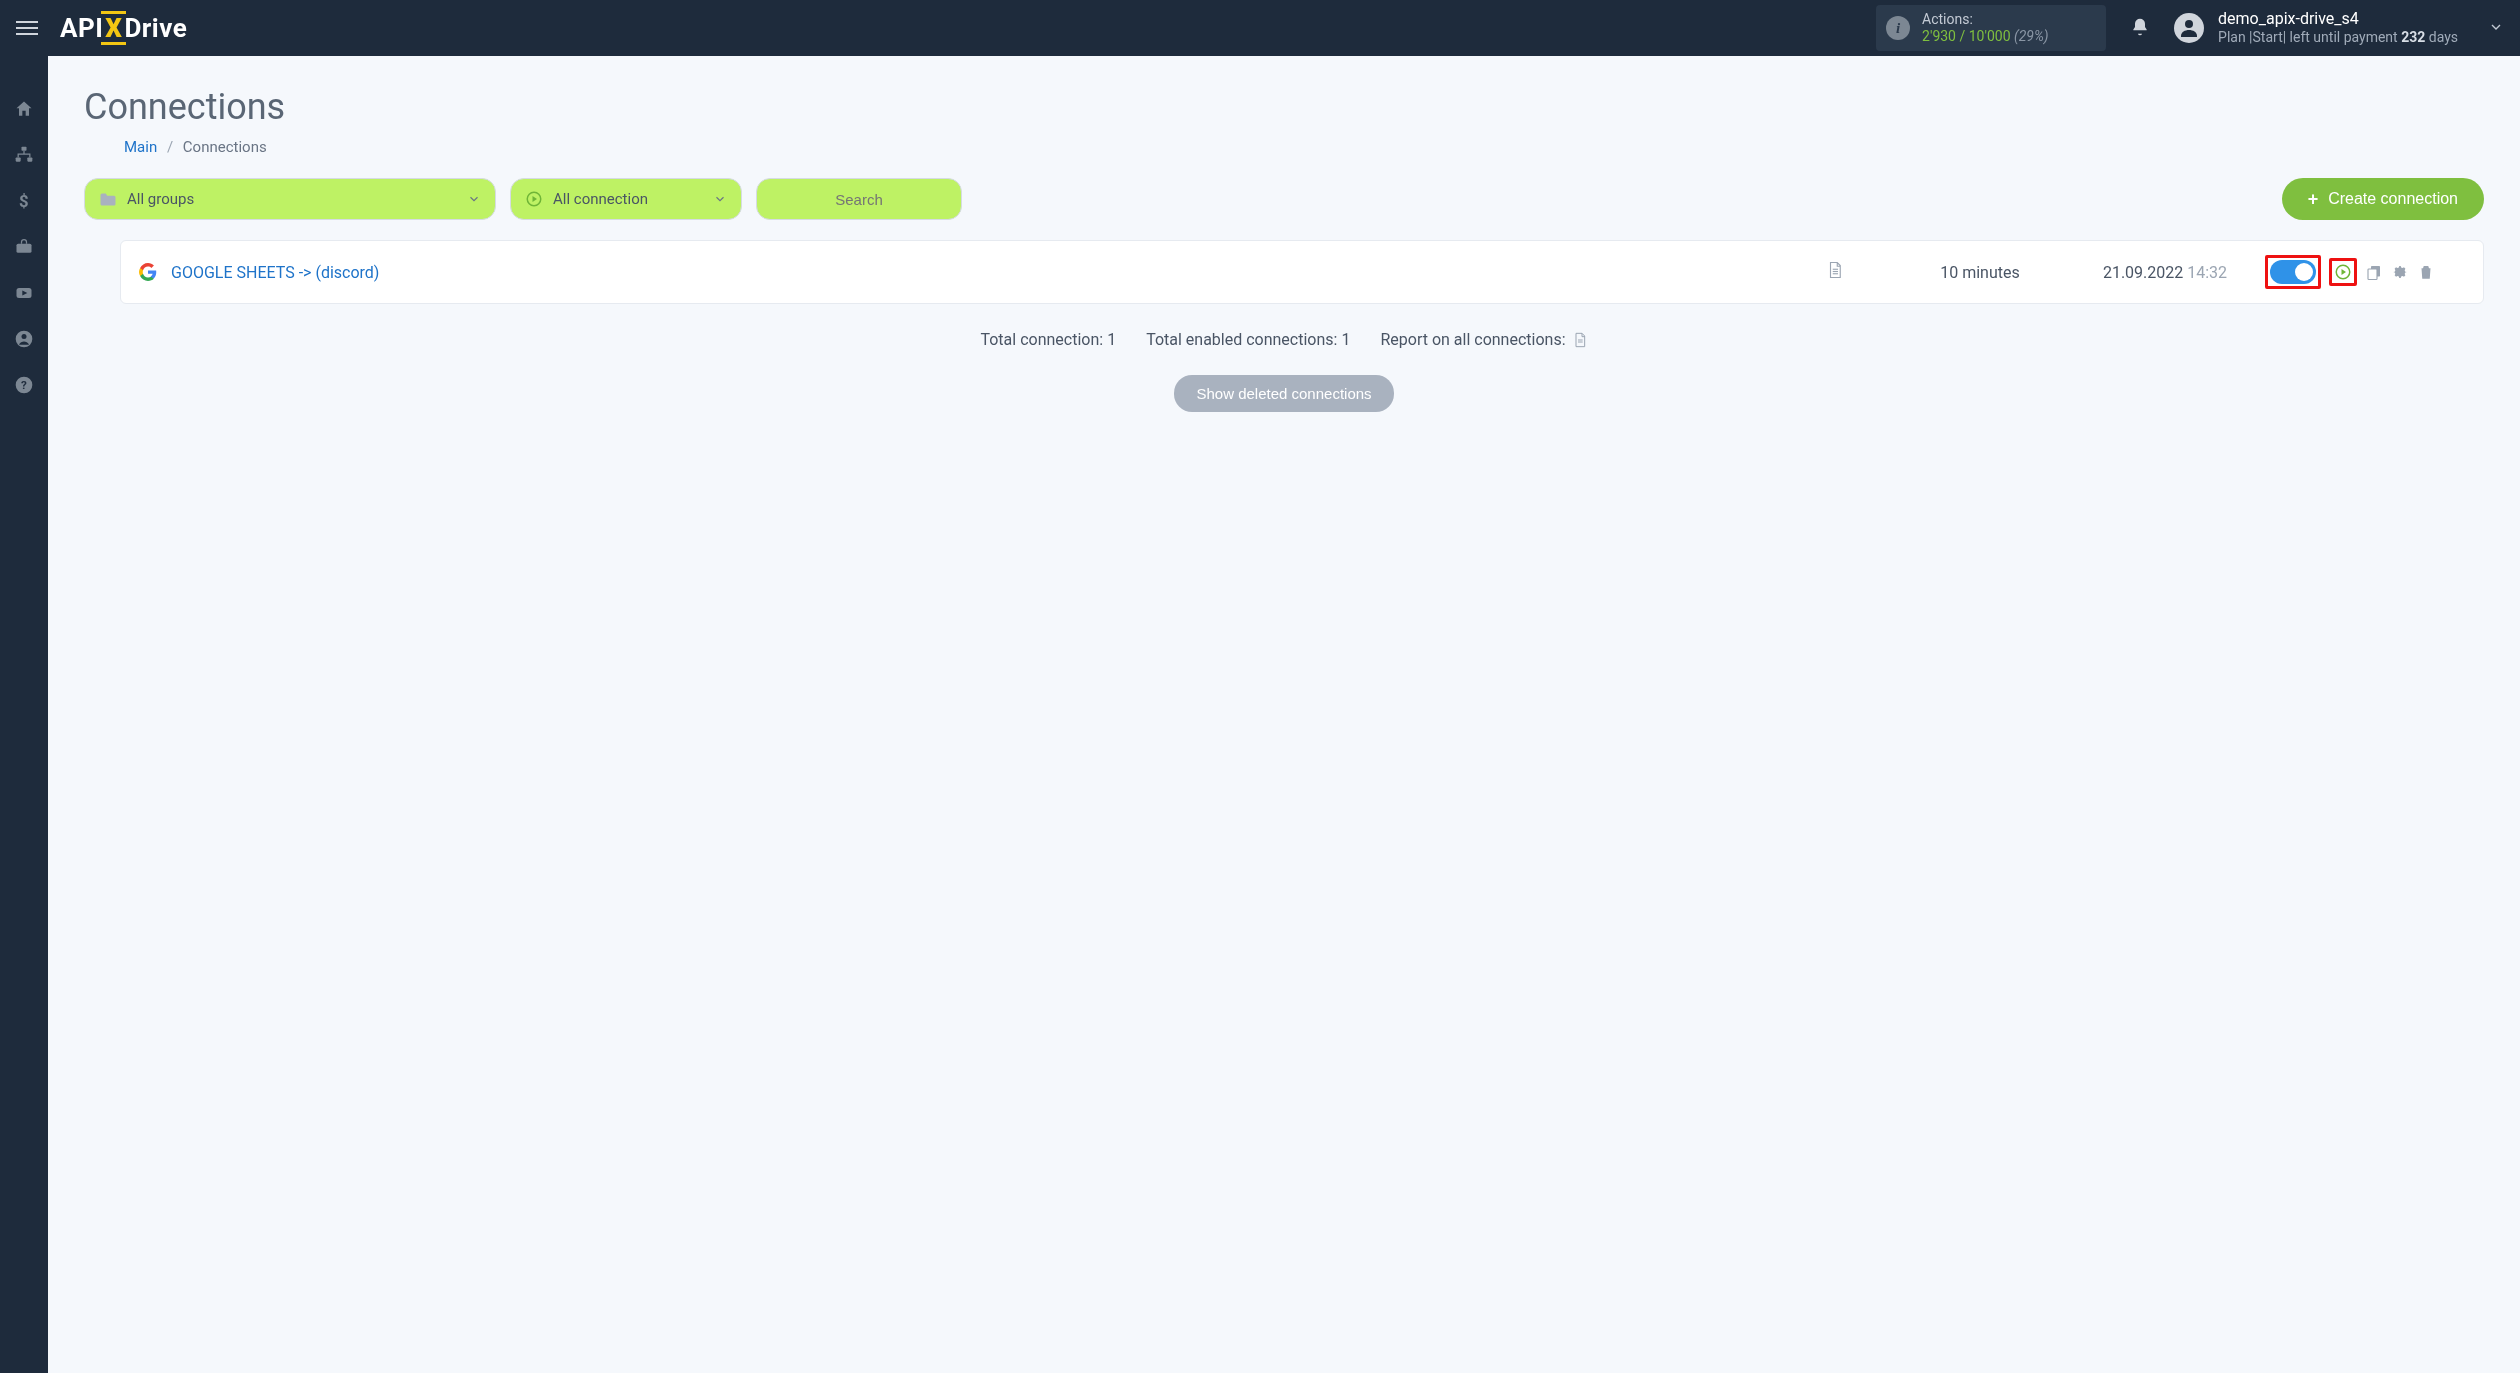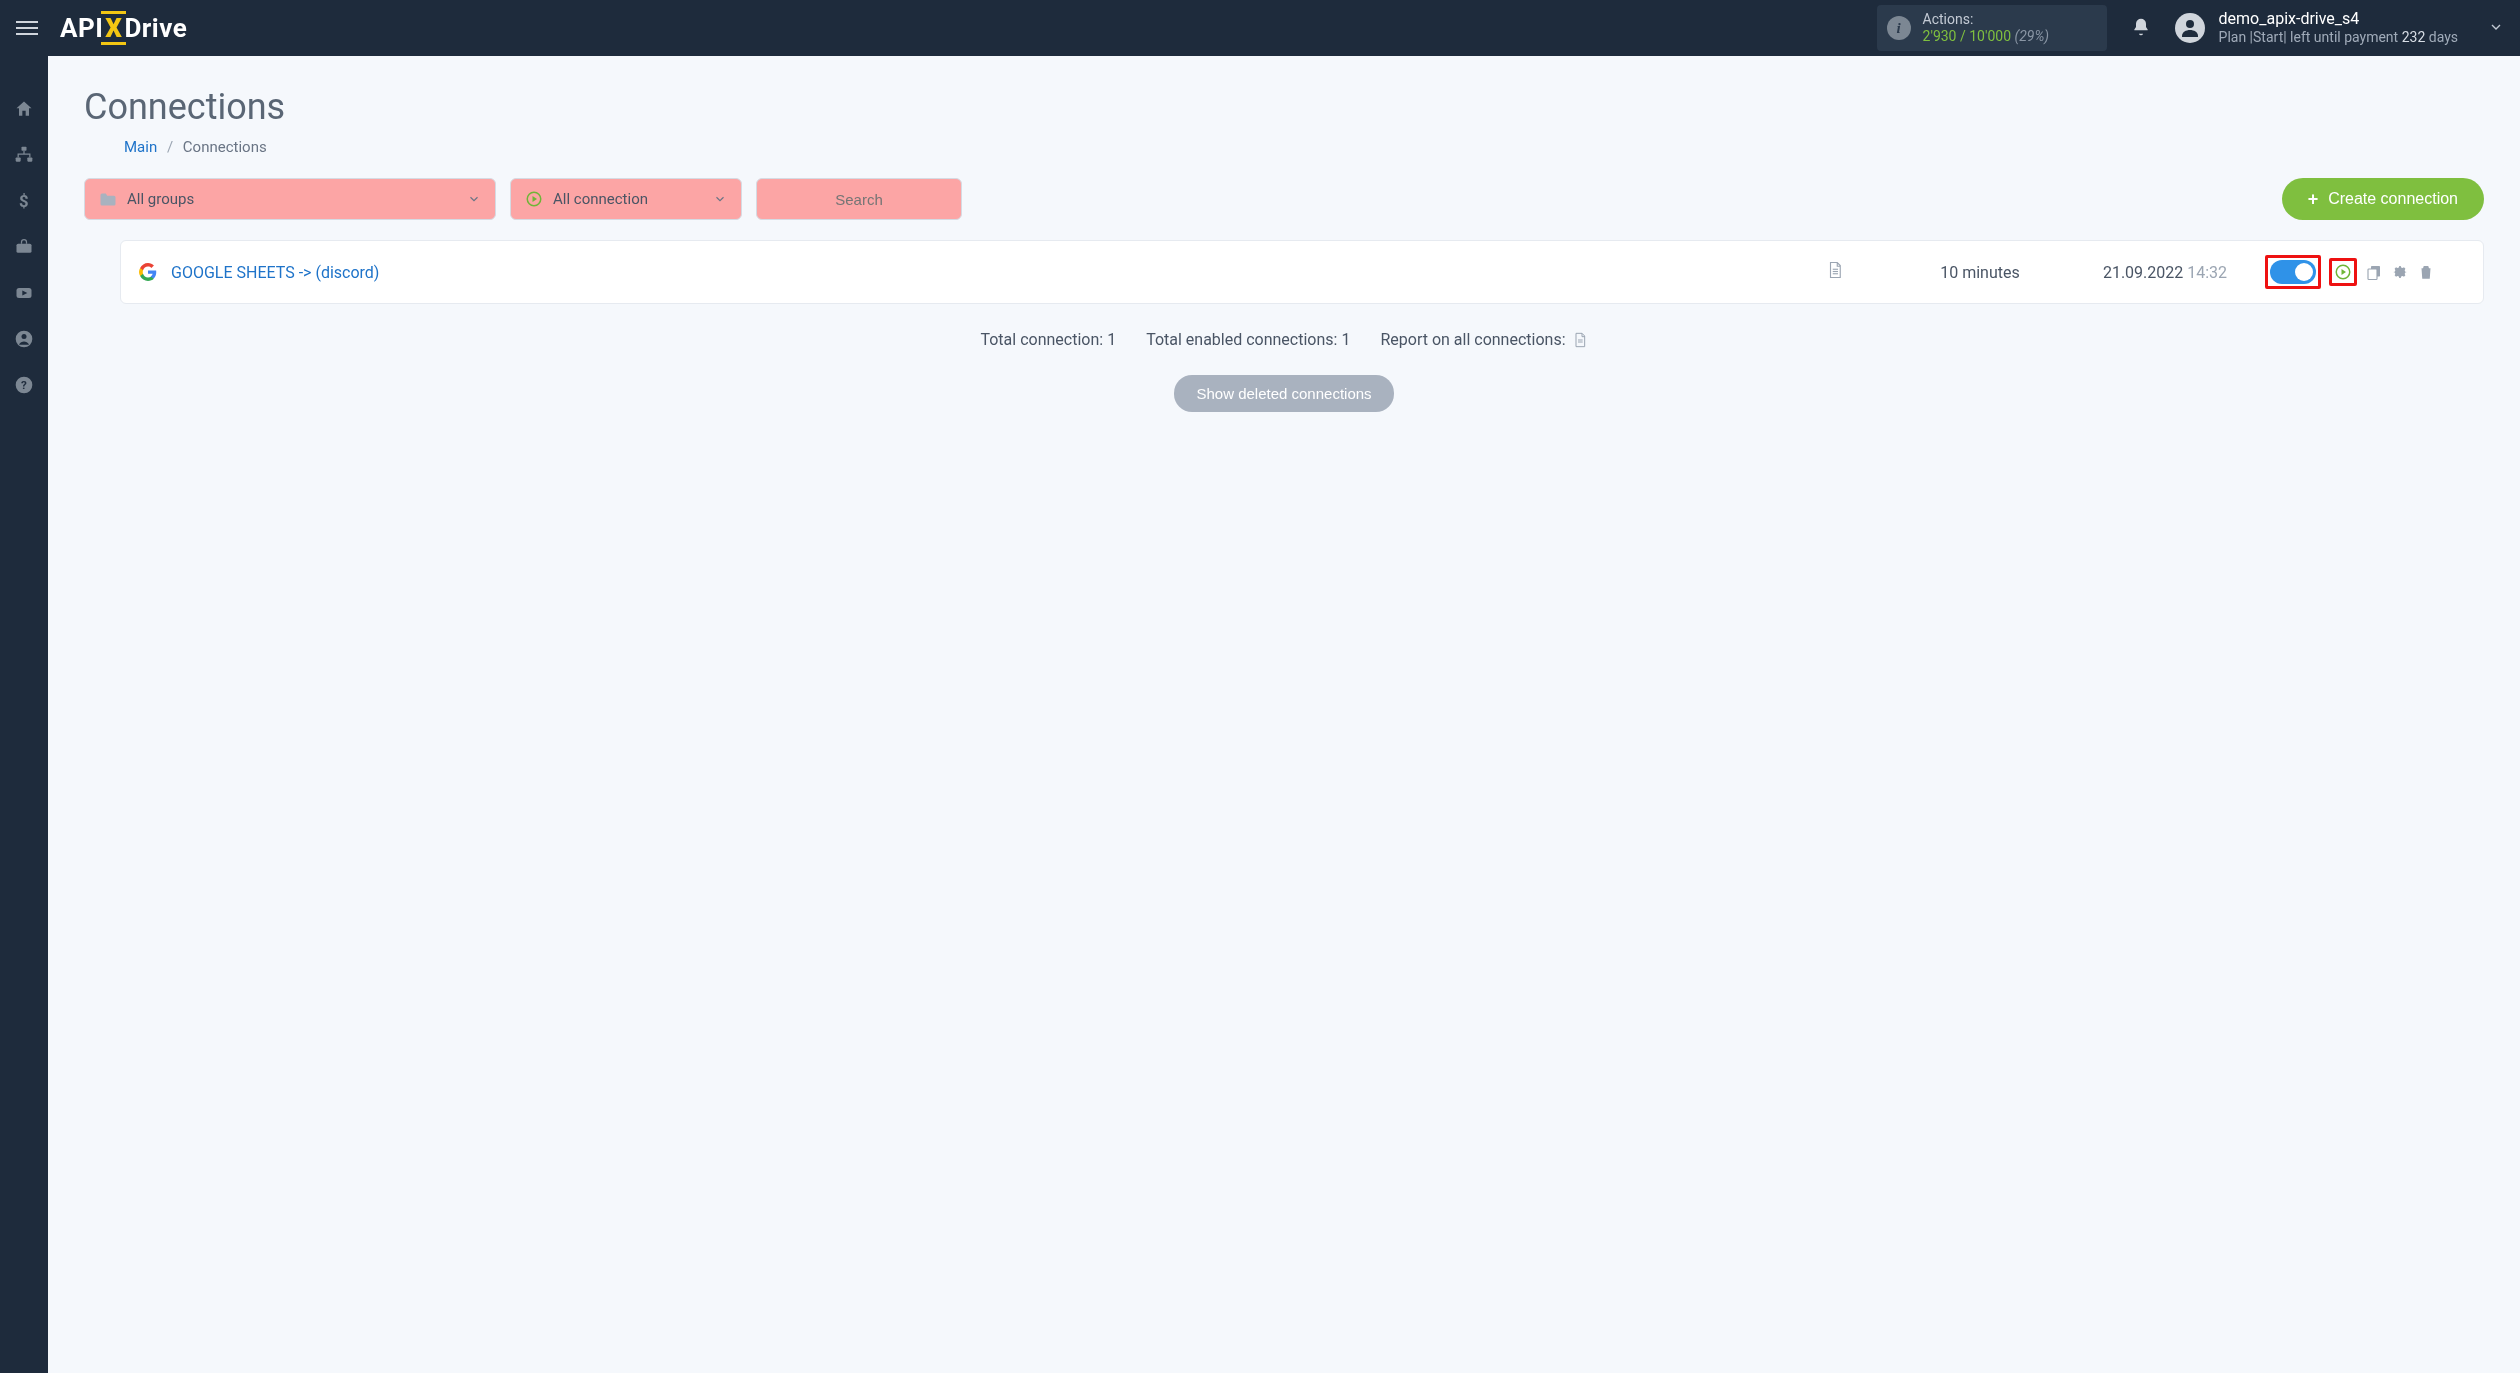--- a/index.html
+++ b/index.html
@@ -47,42 +47,42 @@
   .bell-icon { width:20px; margin-right:24px; cursor:pointer; }
   .user-block { display:flex; align-items:center; cursor:pointer; }
   .user-avatar {
     width:30px; height:30px; border-radius:50%; background:#d0d5dc; display:flex; align-items:center; justify-content:center;
     margin-right:14px;
   }
   .user-avatar svg { width:24px; height:24px; fill:#1e2b3c; }
   .user-text { line-height:1.25; }
   .user-name { color:#fff; font-size:16px; }
   .user-sub { color:#a0abb9; font-size:14px; }
-  .user-sub .bold { color:#d7dde5; font-weight:400; }
+  .user-sub .bold { color:#d7dde5; font-weight:700; }
   .topbar-caret { margin-left:auto; padding-left:30px; }
   .topbar-caret svg { width:16px; height:16px; }
 
   .layout { display:flex; min-height: calc(100vh - 56px); }
   .sidebar {
     width:48px; background:#1e2b3c; display:flex; flex-direction:column; align-items:center; padding-top:30px;
   }
   .sidebar .side-item {
     width:48px; height:46px; display:flex; align-items:center; justify-content:center; cursor:pointer;
   }
   .sidebar .side-item svg { width:20px; height:20px; fill:#7c8793; }
 
   .main { flex:1; padding: 30px 36px; }
   .page-title { font-size:36px; color:#5a6675; font-weight:400; margin-bottom:10px; }
   .breadcrumb { font-size:15px; color:#6a7585; margin-bottom:22px; }
   .breadcrumb a { color:#1e73c9; text-decoration:none;margin-left:40px; }
   .breadcrumb .sep { color:#9ba5b2; padding:0 6px; }
 
   .filter-row { display:flex; gap:14px; align-items:center; margin-bottom:20px; }
   .select-box, .search-box {
-    background:#fca5a5; border:1px solid #d5dbe3; border-radius:6px; height:42px; display:flex; align-items:center;
+    background:#bef264; border:1px solid #d5dbe3; border-radius:14px; height:42px; display:flex; align-items:center;
     padding:0 14px; font-size:15px; color:#4a5565;
   }
   .select-box { width:412px; justify-content:space-between; cursor:pointer; }
   .select-box.small { width:232px; }
   .select-box .left { display:flex; align-items:center; gap:10px; }
   .select-box .folder-icon { width:18px; height:15px; fill:#a9b2bf; }
   .select-box .play-circle-icon { width:18px; height:18px; }
   .select-box .caret-icon { width:14px; height:14px; }
   .search-box { width:206px; }
   .search-box input { border:none; outline:none; font-size:15px; width:100%; color:#4a5565; background:transparent;text-align:center; }

